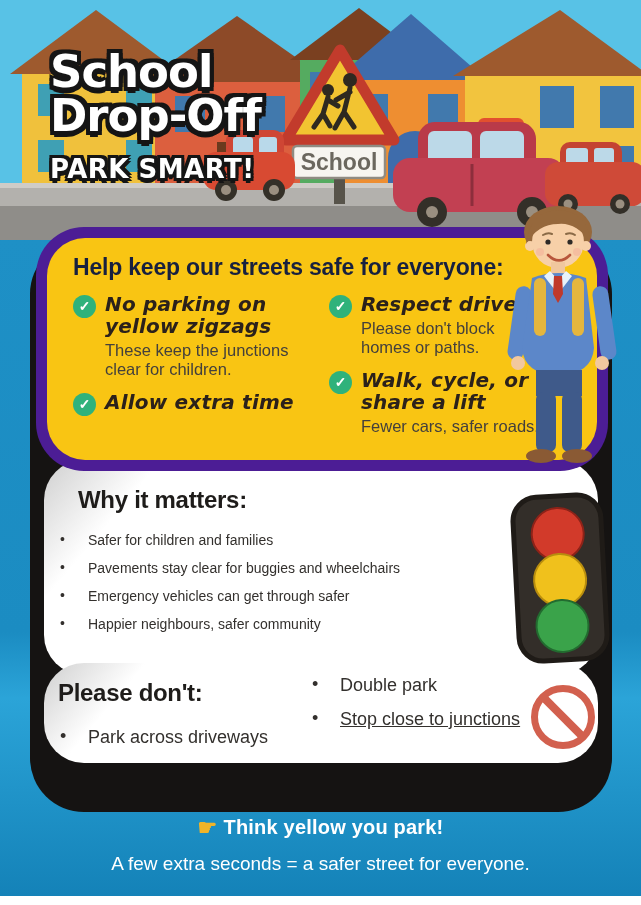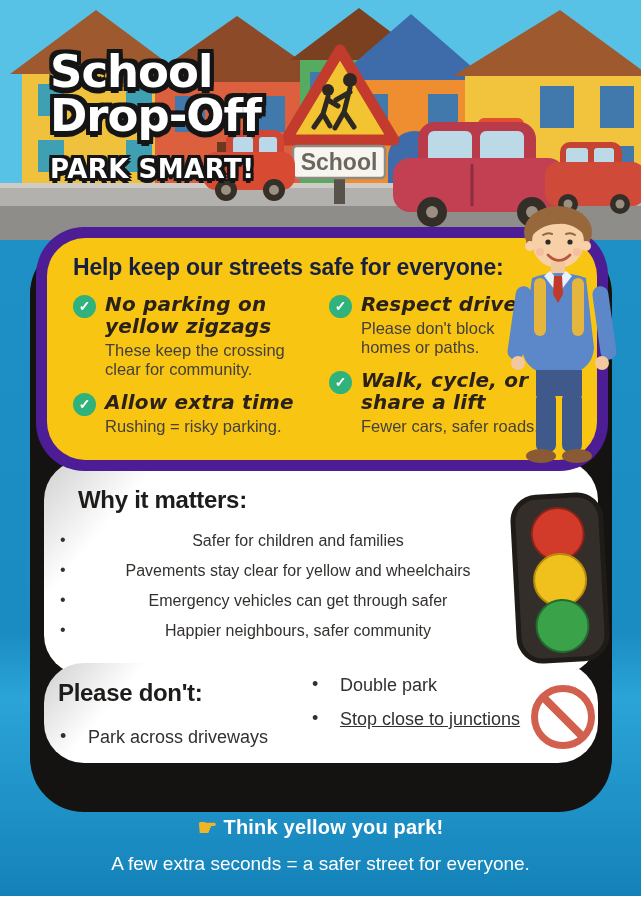--- a/index.html
+++ b/index.html
@@ -45,21 +45,21 @@
   .w185{max-width:190px;} .w170{max-width:172px;} .tw200{max-width:205px;} .tw215{max-width:218px;}
 
   
   .white-card{position:absolute;background:linear-gradient(130deg,#cfcfcf 0%,#ffffff 16%);
       border-radius:40px;z-index:2;}
   .card-why{left:44px;top:460px;width:554px;height:215px;}
   .card-dont{left:44px;top:663px;width:554px;height:100px;}
   .card-heading{font-size:24px;font-weight:800;color:#1e1c1a;letter-spacing:-.3px;}
   .why-heading{position:absolute;left:14px;top:26px;margin-left:20px;}
   .why-list{position:absolute;left:14px;top:72px;margin:0;padding:0;list-style:none;width:450px;}
-  .why-list li{position:relative;padding-left:30px;margin-bottom:12px;font-size:16px;color:#33302d;text-align:center;}
+  .why-list li{position:relative;padding-left:30px;margin-bottom:12px;font-size:14px;color:#33302d;}
   .why-list li::before{content:"•";position:absolute;left:2px;top:-1px;color:#33302d;}
   .dont-heading{position:absolute;left:14px;top:16px;}
   .dont-bullet{position:relative;padding-left:30px;font-size:18px;color:#33302d;}
   .dont-bullet::before{content:"•";position:absolute;left:2px;top:-1px;color:#33302d;}
   .dont-left{position:absolute;left:14px;top:64px;}
   .dont-right1{position:absolute;left:266px;top:12px;}
   .dont-right2{position:absolute;left:266px;top:46px;text-decoration:underline;}
   .no-sign{position:absolute;left:487px;top:22px;width:50px;height:50px;border:7px solid #d2604e;
       border-radius:50%;}
   .no-sign::after{content:"";position:absolute;left:-2px;top:21px;width:54px;height:8px;background:#d2604e;
@@ -180,21 +180,21 @@
 
   <div class="body-bg"></div>
   <div class="bottom-strip"></div>
 
   <div class="black-panel"></div>
 
   <div class="white-card card-why">
     <div class="card-heading why-heading">Why it matters:</div>
     <ul class="why-list">
       <li>Safer for children and families</li>
-      <li>Pavements stay clear for yellow and wheelchairs</li>
+      <li>Pavements stay clear for buggies and wheelchairs</li>
       <li>Emergency vehicles can get through safer</li>
       <li>Happier neighbours, safer community</li>
     </ul>
   </div>
 
   <svg class="traffic-light" width="96" height="172" viewBox="0 0 96 172">
     <rect x="4" y="4" width="88" height="164" rx="24" fill="#332e29" stroke="#1f1b17" stroke-width="5"></rect>
     <circle cx="48" cy="42" r="26" fill="#d23a2a" stroke="#8d2218" stroke-width="2"></circle>
     <circle cx="48" cy="88" r="26" fill="#f0c11c" stroke="#b88d0e" stroke-width="2"></circle>
     <circle cx="48" cy="134" r="26" fill="#3aa34a" stroke="#226b2f" stroke-width="2"></circle>
@@ -210,28 +210,27 @@
 
   <div class="promise-card">
     <div class="promise-inner">
       <div class="promise-heading">Help keep our streets safe for everyone:</div>
       <div class="check-cols">
         <div class="check-col-left">
           <div class="check-item">
             <span class="check-icon">✓</span>
             <div>
               <div class="check-title tw200">No parking on yellow zigzags</div>
-              <div class="check-desc w185">These keep the crossing clear for community.</div>
+              <div class="check-desc w185">These keep the junctions clear for children.</div>
             </div>
           </div>
           <div class="check-item">
             <span class="check-icon">✓</span>
             <div>
               <div class="check-title tw200">Allow extra time</div>
-              <div class="check-desc">Rushing = risky parking.</div>
             </div>
           </div>
         </div>
         <div class="check-col-right">
           <div class="check-item">
             <span class="check-icon">✓</span>
             <div>
               <div class="check-title tw215">Respect driveways</div>
               <div class="check-desc w170">Please don't block homes or paths.</div>
             </div>

